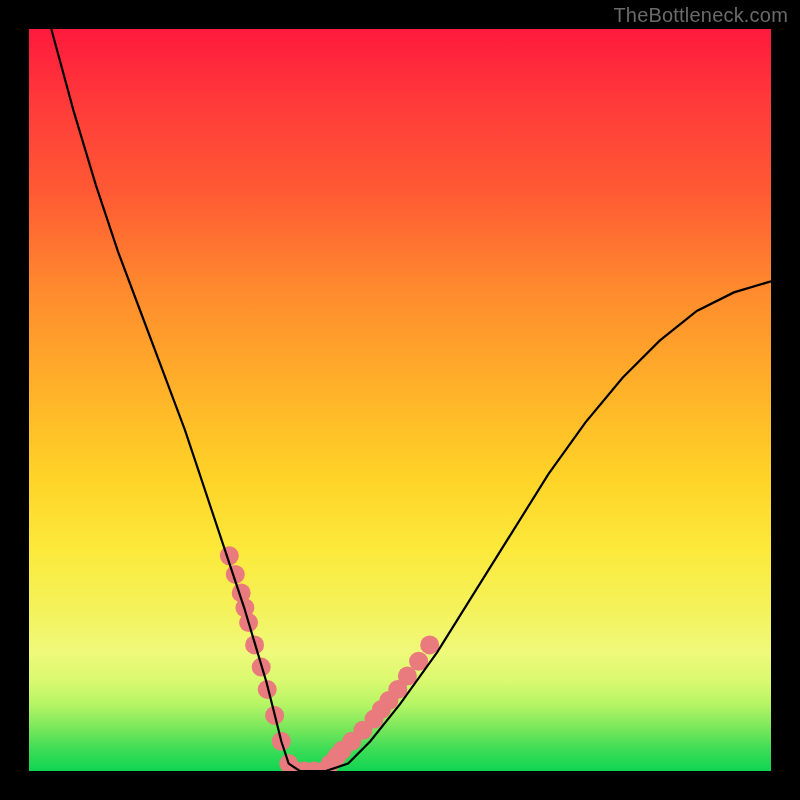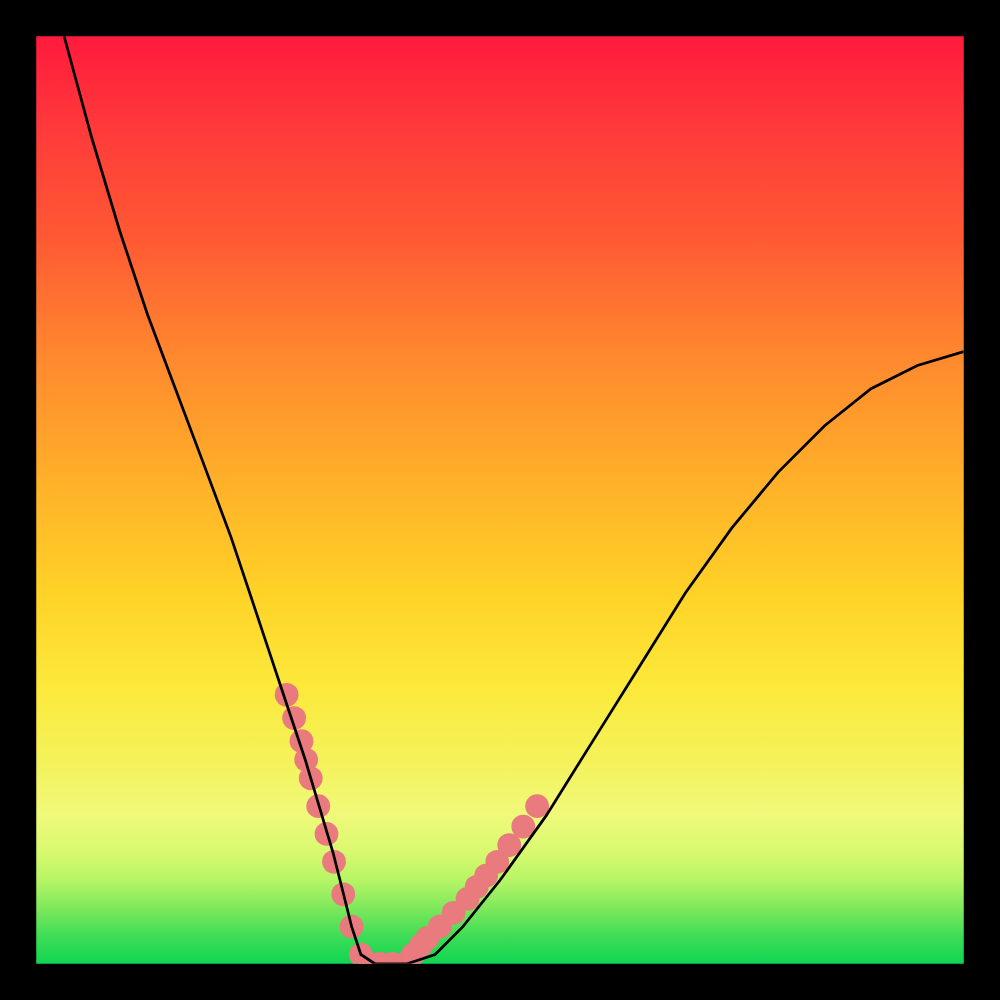--- a/index.html
+++ b/index.html
@@ -88,13 +88,14 @@
           <circle cx="352.4" cy="680.4" r="9.5" fill="#e97a7d"></circle>
           <circle cx="359.9" cy="671.5" r="9.5" fill="#e97a7d"></circle>
           <circle cx="368.8" cy="660.4" r="9.5" fill="#e97a7d"></circle>
           <circle cx="378.4" cy="647.0" r="9.5" fill="#e97a7d"></circle>
           <circle cx="389.6" cy="632.2" r="9.5" fill="#e97a7d"></circle>
           <circle cx="400.7" cy="615.9" r="9.5" fill="#e97a7d"></circle>
         </g>
       <path id="svg-path" fill="none" stroke="#000" stroke-width="2.2" d="M22.3 0.0 L44.5 81.6 L66.8 155.8 L89.0 222.6 L111.3 282.0 L133.6 341.3 L155.8 400.7 L170.7 445.2 L185.5 489.7 L200.3 534.2 L215.2 578.8 L226.3 615.9 L237.4 653.0 L244.9 682.6 L252.3 712.3 L259.7 734.6 L270.8 742.0 L282.0 742.0 L296.8 742.0 L319.1 734.6 L341.3 712.3 L371.0 675.2 L408.1 623.3 L445.2 563.9 L482.3 504.6 L519.4 445.2 L556.5 393.3 L593.6 348.7 L630.7 311.6 L667.8 282.0 L704.9 263.4 L742.0 252.3"></path>
     </svg>
   </div>
+  <div class="attribution">TheBottleneck.com</div>
 </div>
 
 </body></html>

